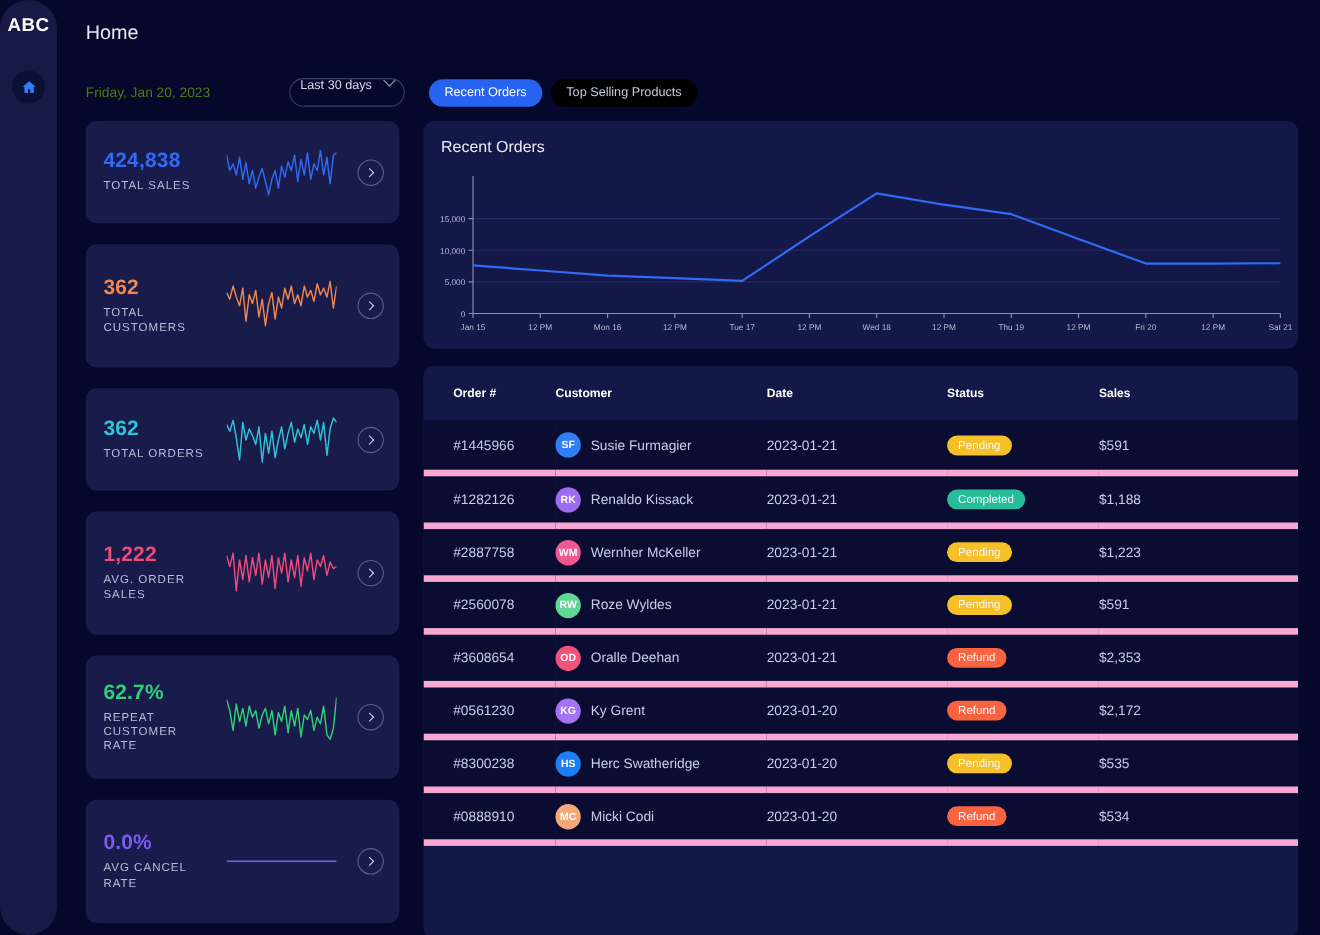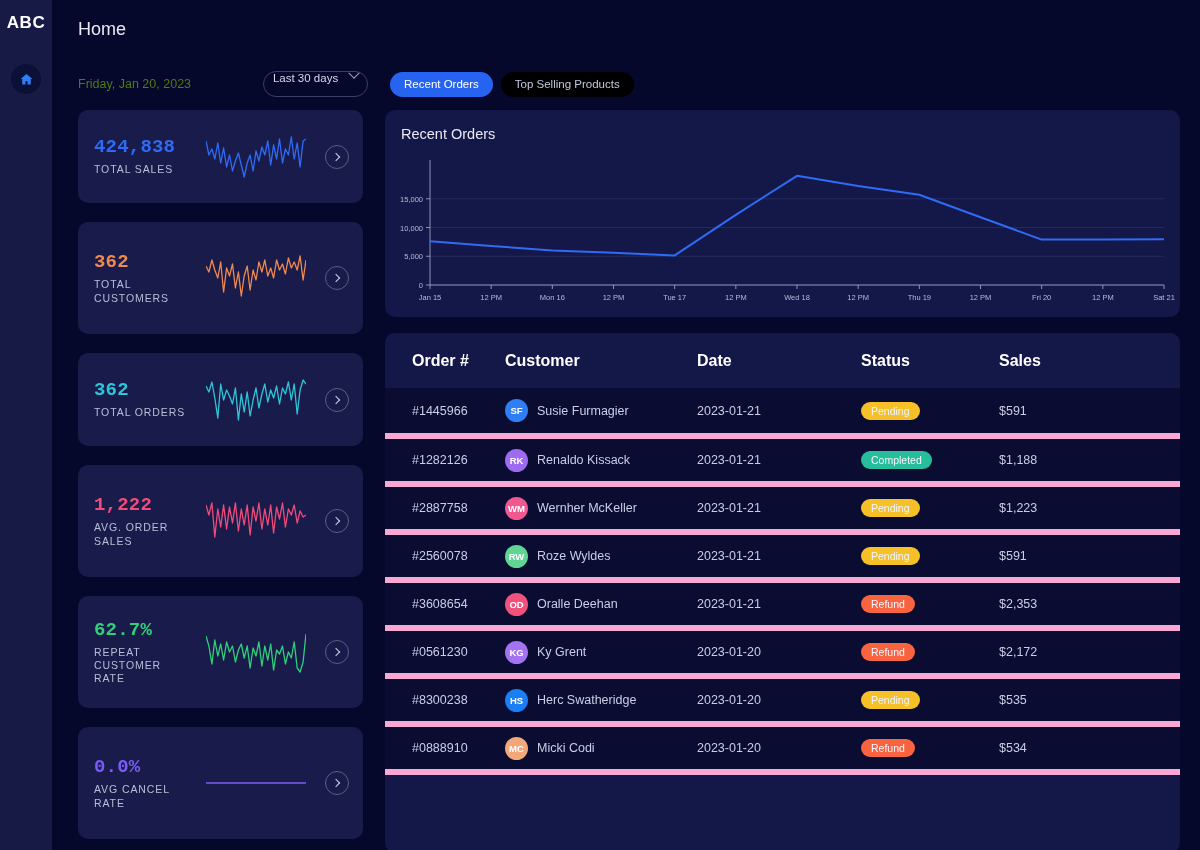--- a/index.html
+++ b/index.html
@@ -9,21 +9,21 @@
     font-family: "Liberation Sans", sans-serif;
     overflow: hidden;
   }
   #app { position: relative; width: 1200px; height: 850px; display: flex; }
 
   
   .sidebar {
     width: 52px; height: 850px;
     background: #171a45;
     flex: 0 0 52px;
-    display: flex; flex-direction: column; align-items: center;
+    display: flex; flex-direction: column; align-items: center; border-radius: 26px;
   }
   .logo {
     margin-top: 13px;
     font-size: 17px; font-weight: bold; color: #ffffff;
     letter-spacing: 0.5px;
   }
   .nav-btn {
     margin-top: 31px;
     width: 30px; height: 30px; border-radius: 50%;
     background: #0b1036;
@@ -68,21 +68,21 @@
     position: relative;
     background: #191c4a;
     border-radius: 10px;
     margin-bottom: 19px;
     display: flex; align-items: center;
     padding: 0 14px 0 16px;
   }
   .kpi-h2 { height: 93px; }
   .kpi-h3 { height: 112px; }
   .kpi-text { width: 92px; flex: 0 0 92px; }
-  .kpi-value { font-size: 19px; font-weight: bold; letter-spacing: 0.2px; font-family: Liberation Mono, monospace; }
+  .kpi-value { font-size: 19px; font-weight: bold; letter-spacing: 0.2px; }
   .kpi-label {
     margin-top: 5px; font-size: 10.5px; color: #b9bed8;
     letter-spacing: 0.9px; line-height: 1.25; text-transform: uppercase;
   }
   .spark { flex: 1; display: flex; align-items: center; justify-content: center; }
   .spark svg { display: block; }
   .kpi-arrow {
     flex: 0 0 24px; width: 24px; height: 24px; border-radius: 50%;
     border: 1px solid #5a5f80;
     display: flex; align-items: center; justify-content: center;
@@ -106,21 +106,21 @@
   .chart-svg { position: absolute; left: 0; top: 42px; }
 
   .table-panel {
     position: absolute; left: 333px; top: 333px;
     width: 795px; min-height: 520px;
     background: #141848; border-radius: 10px;
     overflow: hidden;
   }
   table { width: 100%; border-collapse: collapse; table-layout: fixed; }
   th {
-    text-align: left; font-size: 16px; color: #ffffff; font-weight: bold;
+    text-align: left; font-size: 11px; color: #ffffff; font-weight: bold;
     padding: 19px 0 18px 0; background: #141848;
   }
   th:nth-child(1), td:nth-child(1) { width: 120px; padding-left: 27px; }
   th:nth-child(2), td:nth-child(2) { width: 192px; }
   th:nth-child(3), td:nth-child(3) { width: 164px; }
   th:nth-child(4), td:nth-child(4) { width: 138px; }
   td {
     font-size: 12.5px; color: #c9cee4;
     height: 48px; background: #0a0c32;
   }

